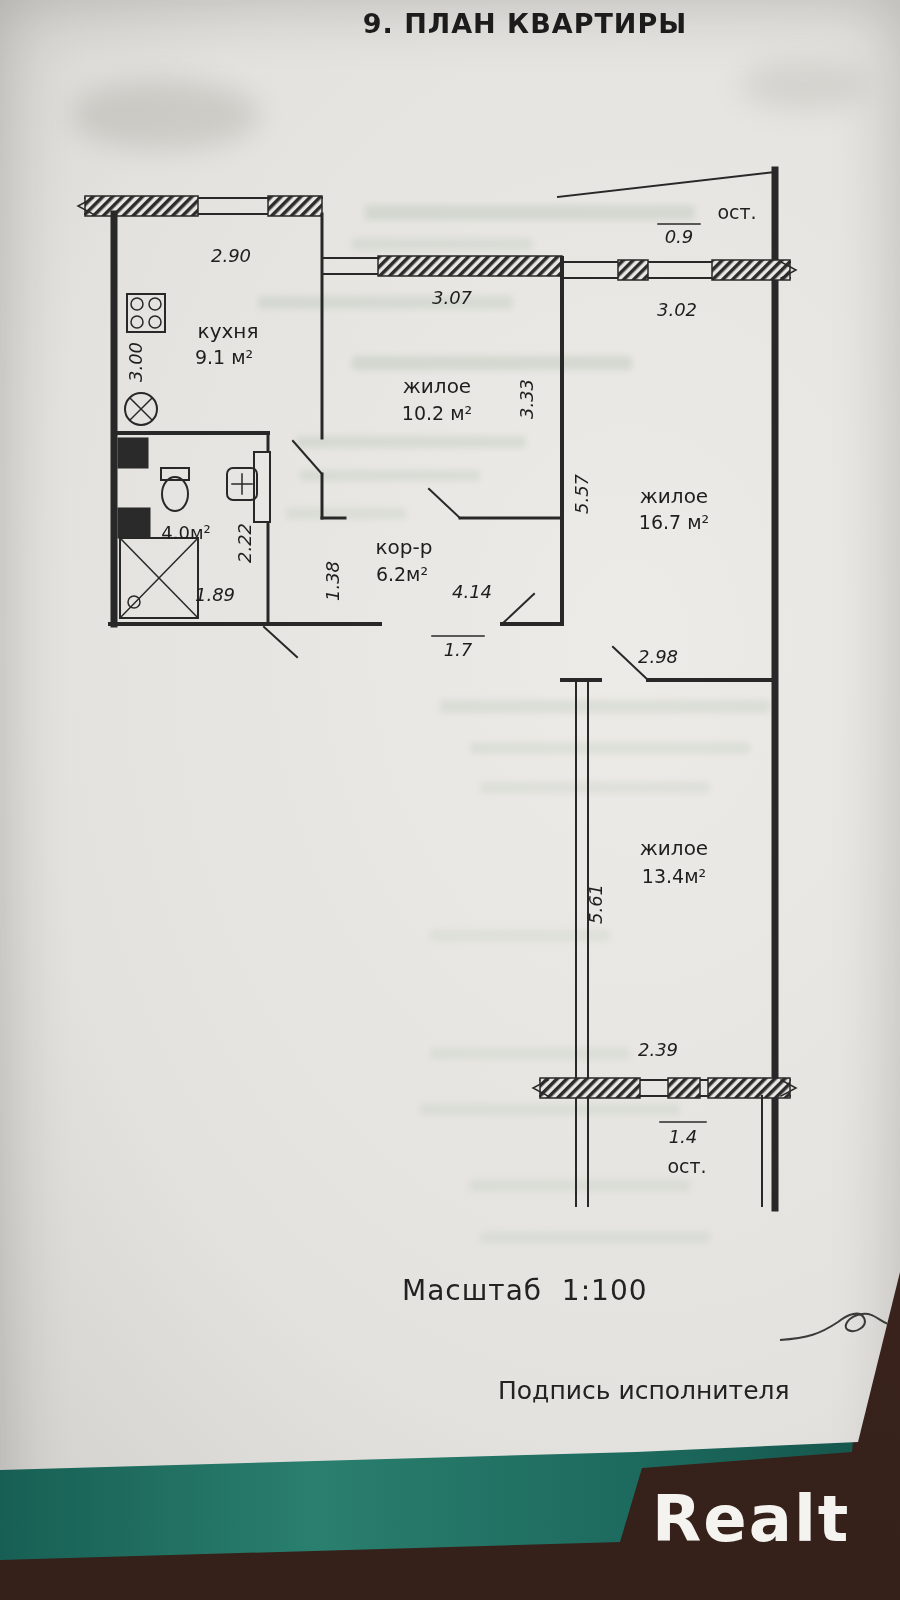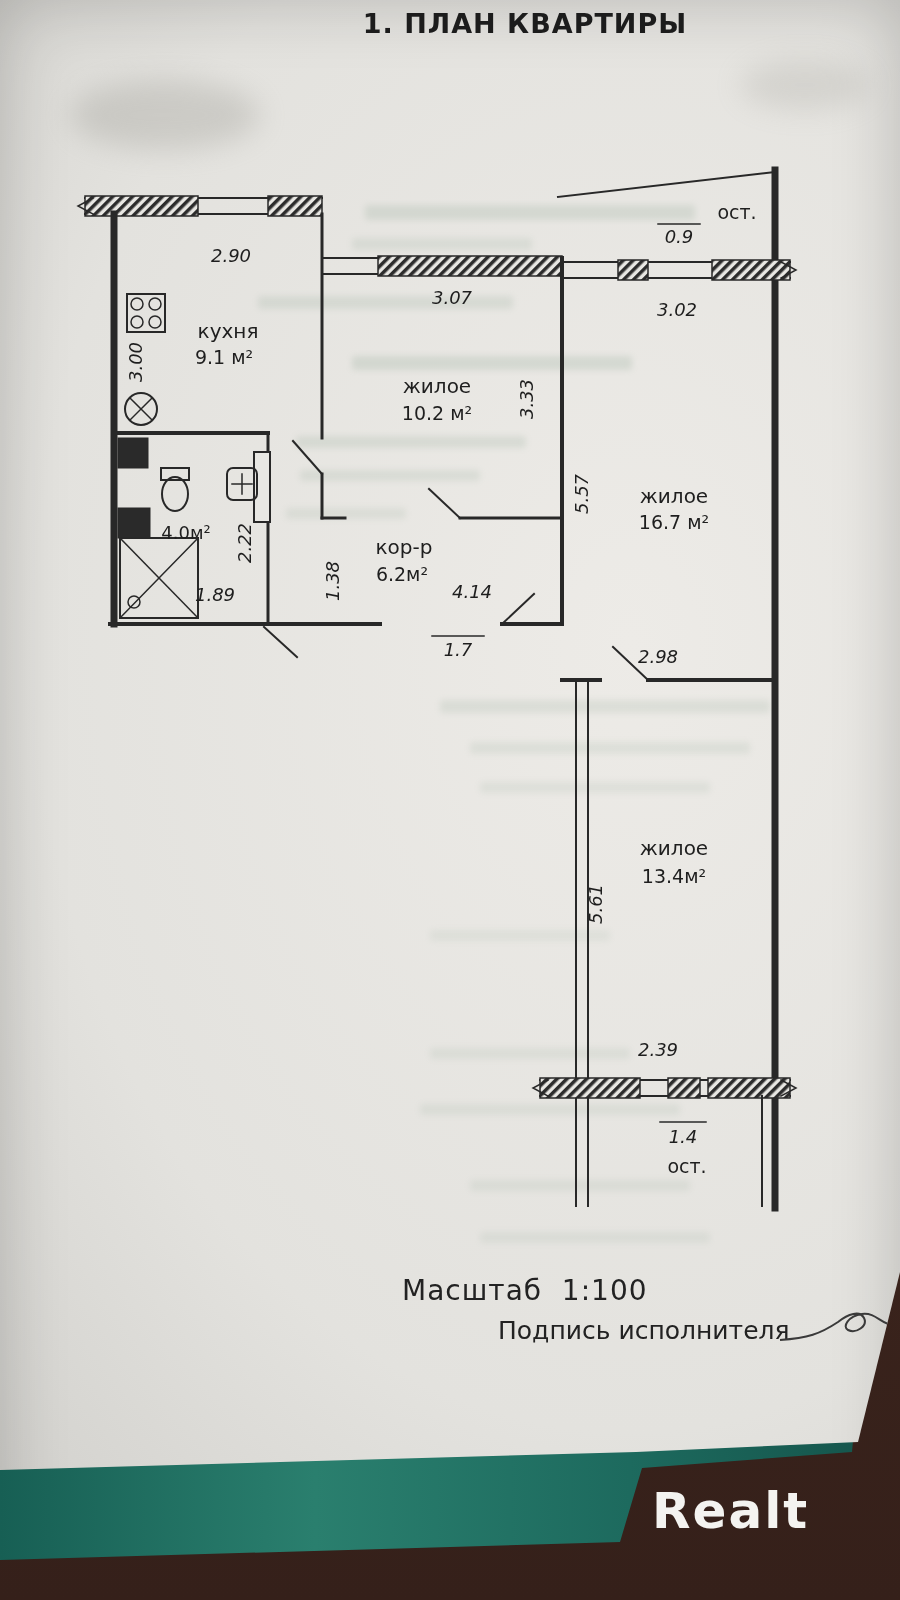--- a/index.html
+++ b/index.html
@@ -28,27 +28,27 @@
     padding-left:150px;box-sizing:border-box;
     font-size:27px;font-weight:bold;color:#1c1c1c;letter-spacing:1px;
     white-space:nowrap;
   }
   .plan-svg{position:absolute;left:0;top:0;}
   .scale-line{
     position:absolute;left:402px;top:1274px;
     font-size:28px;color:#222;letter-spacing:1px;white-space:pre;
   }
   .sign-line{
-    position:absolute;left:498px;top:1316px;
+    position:absolute;left:498px;top:1376px;
     font-size:25px;color:#222;white-space:nowrap;text-align:right;
   }
   .sign-squiggle{position:absolute;left:778px;top:1298px;}
   .realt{
     position:absolute;left:652px;top:1482px;z-index:5;
-    font-size:50px;font-weight:bold;color:#f4f3f0;letter-spacing:2px;
+    font-size:64px;font-weight:bold;color:#f4f3f0;letter-spacing:2px;
   }
   .ghost{position:absolute;background:#7f9a86;filter:blur(3px);border-radius:3px;pointer-events:none;}
   .smudge{position:absolute;background:#97968f;filter:blur(14px);border-radius:50%;pointer-events:none;}
   .plan-text{font-family:"DejaVu Sans", sans-serif;}
 </style>
 </head>
 <body>
 
 <div class="table-teal"></div>
 <div class="table-brown"></div>
@@ -66,21 +66,21 @@
   <div class="ghost" style="left:286px;top:508px;width:120px;height:11px;opacity:.13;"></div>
   <div class="ghost" style="left:440px;top:700px;width:330px;height:13px;opacity:.15;"></div>
   <div class="ghost" style="left:470px;top:742px;width:280px;height:12px;opacity:.13;"></div>
   <div class="ghost" style="left:480px;top:782px;width:230px;height:11px;opacity:.12;"></div>
   <div class="ghost" style="left:430px;top:930px;width:180px;height:11px;opacity:.10;"></div>
   <div class="ghost" style="left:430px;top:1048px;width:200px;height:11px;opacity:.12;"></div>
   <div class="ghost" style="left:420px;top:1104px;width:260px;height:11px;opacity:.12;"></div>
   <div class="ghost" style="left:470px;top:1180px;width:220px;height:11px;opacity:.12;"></div>
   <div class="ghost" style="left:480px;top:1232px;width:230px;height:11px;opacity:.11;"></div>
 
-  <div class="page-title">1. ПЛАН КВАРТИРЫ</div>
+  <div class="page-title">9. ПЛАН КВАРТИРЫ</div>
 
   <svg class="plan-svg" width="900" height="1260" viewBox="0 0 900 1260">
     <defs>
       <pattern id="hatch" width="7" height="7" patternUnits="userSpaceOnUse" patternTransform="rotate(45)">
         <rect width="7" height="7" fill="#e8e7e3"></rect>
         <rect width="3.5" height="7" fill="#2c2c2c"></rect>
       </pattern>
     </defs>
 
     <g stroke="#282828" fill="none" stroke-linecap="square">

